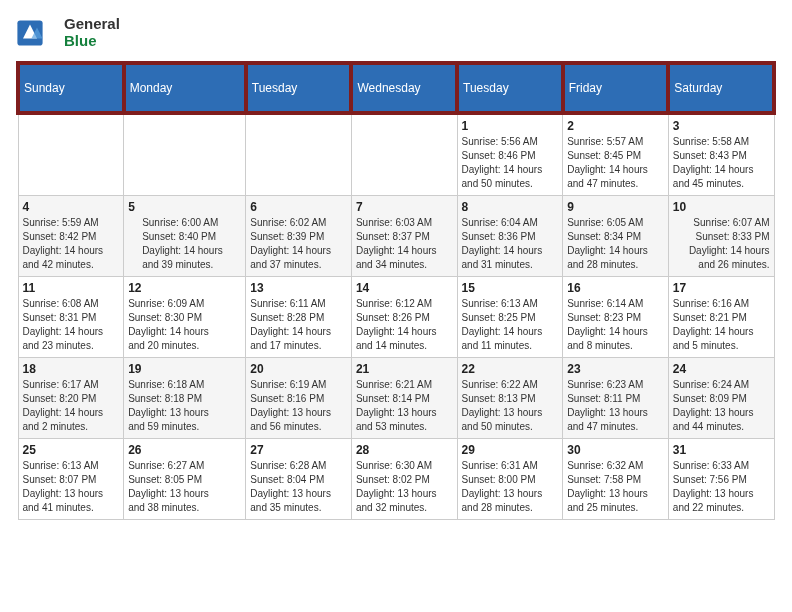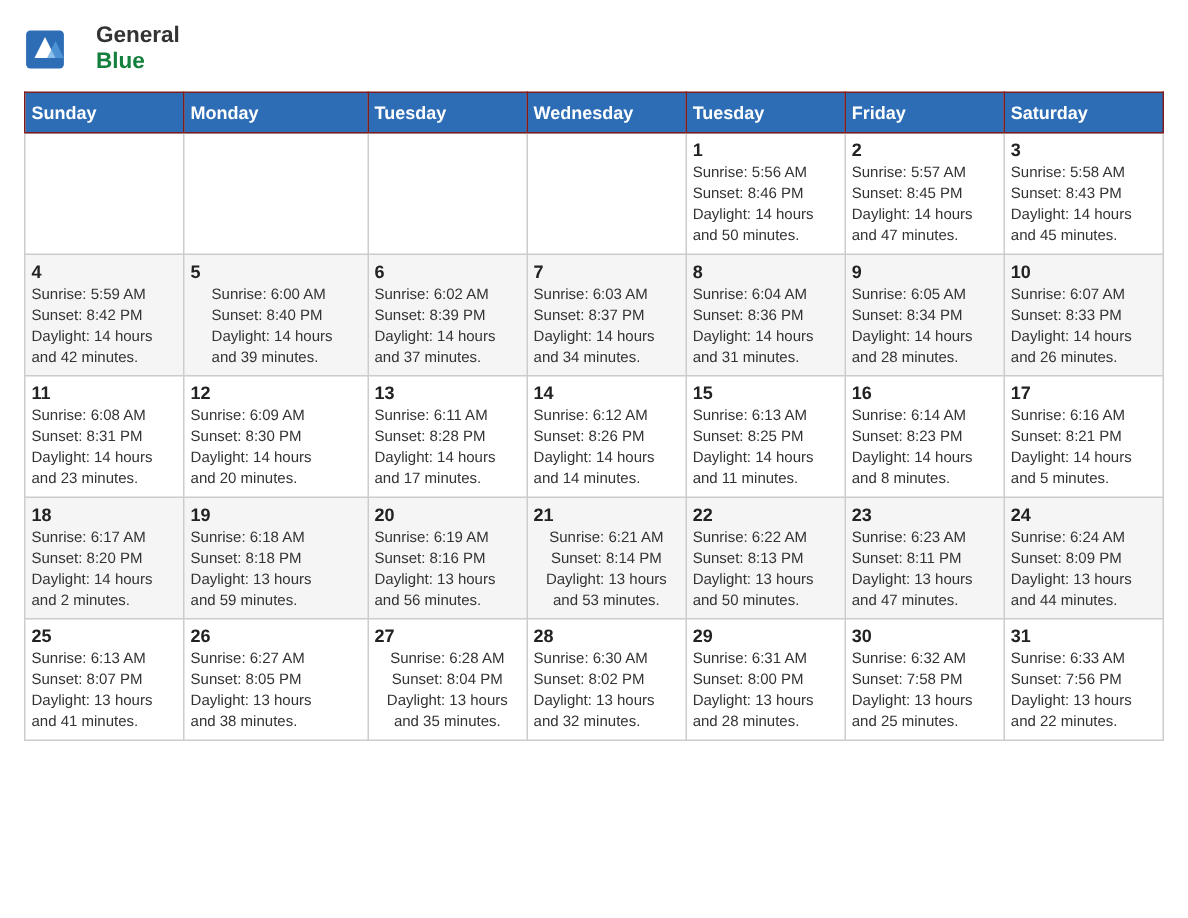--- a/index.html
+++ b/index.html
@@ -50,25 +50,25 @@
     table {
       width: 100%;
       border-collapse: collapse;
       font-size: 11px;
     }
     thead tr {
       background-color: #2d6db5;
       color: #fff;
     }
     thead th {
-      padding: 6px 4px;
+      padding: 16px 4px;
       text-align: left;
       font-size: 12px;
-      font-weight: bold;
-      border: 1px solid #7f1d1d;
+      font-weight: normal;
+      border: 4px solid #7f1d1d;
     }
     tbody td {
       vertical-align: top;
       border: 1px solid #ccc;
       padding: 4px;
       min-height: 80px;
       height: 80px;
       background: #fff;
     }
     tbody tr:nth-child(even) td {
@@ -184,21 +184,21 @@
         </td>
         <td>
           <div class="day-number">9</div>
           <div class="day-info" style="white-space: pre-line;">Sunrise: 6:05 AM
 Sunset: 8:34 PM
 Daylight: 14 hours
 and 28 minutes.</div>
         </td>
         <td>
           <div class="day-number">10</div>
-          <div class="day-info" style="white-space: pre-line;">Sunrise: 6:07 AM
+          <div class="day-info" style="white-space: pre-line; text-align: right;">Sunrise: 6:07 AM
 Sunset: 8:33 PM
 Daylight: 14 hours
 and 26 minutes.</div>
         </td>
       </tr>
       <tr>
         <td>
           <div class="day-number">11</div>
           <div class="day-info" style="white-space: pre-line;">Sunrise: 6:08 AM
 Sunset: 8:31 PM
@@ -265,21 +265,21 @@
         </td>
         <td>
           <div class="day-number">20</div>
           <div class="day-info" style="white-space: pre-line;">Sunrise: 6:19 AM
 Sunset: 8:16 PM
 Daylight: 13 hours
 and 56 minutes.</div>
         </td>
         <td>
           <div class="day-number">21</div>
-          <div class="day-info" style="white-space: pre-line; text-align: center;">Sunrise: 6:21 AM
+          <div class="day-info" style="white-space: pre-line;">Sunrise: 6:21 AM
 Sunset: 8:14 PM
 Daylight: 13 hours
 and 53 minutes.</div>
         </td>
         <td>
           <div class="day-number">22</div>
           <div class="day-info" style="white-space: pre-line;">Sunrise: 6:22 AM
 Sunset: 8:13 PM
 Daylight: 13 hours
 and 50 minutes.</div>
@@ -309,21 +309,21 @@
         </td>
         <td>
           <div class="day-number">26</div>
           <div class="day-info" style="white-space: pre-line;">Sunrise: 6:27 AM
 Sunset: 8:05 PM
 Daylight: 13 hours
 and 38 minutes.</div>
         </td>
         <td>
           <div class="day-number">27</div>
-          <div class="day-info" style="white-space: pre-line; text-align: center;">Sunrise: 6:28 AM
+          <div class="day-info" style="white-space: pre-line;">Sunrise: 6:28 AM
 Sunset: 8:04 PM
 Daylight: 13 hours
 and 35 minutes.</div>
         </td>
         <td>
           <div class="day-number">28</div>
           <div class="day-info" style="white-space: pre-line;">Sunrise: 6:30 AM
 Sunset: 8:02 PM
 Daylight: 13 hours
 and 32 minutes.</div>

